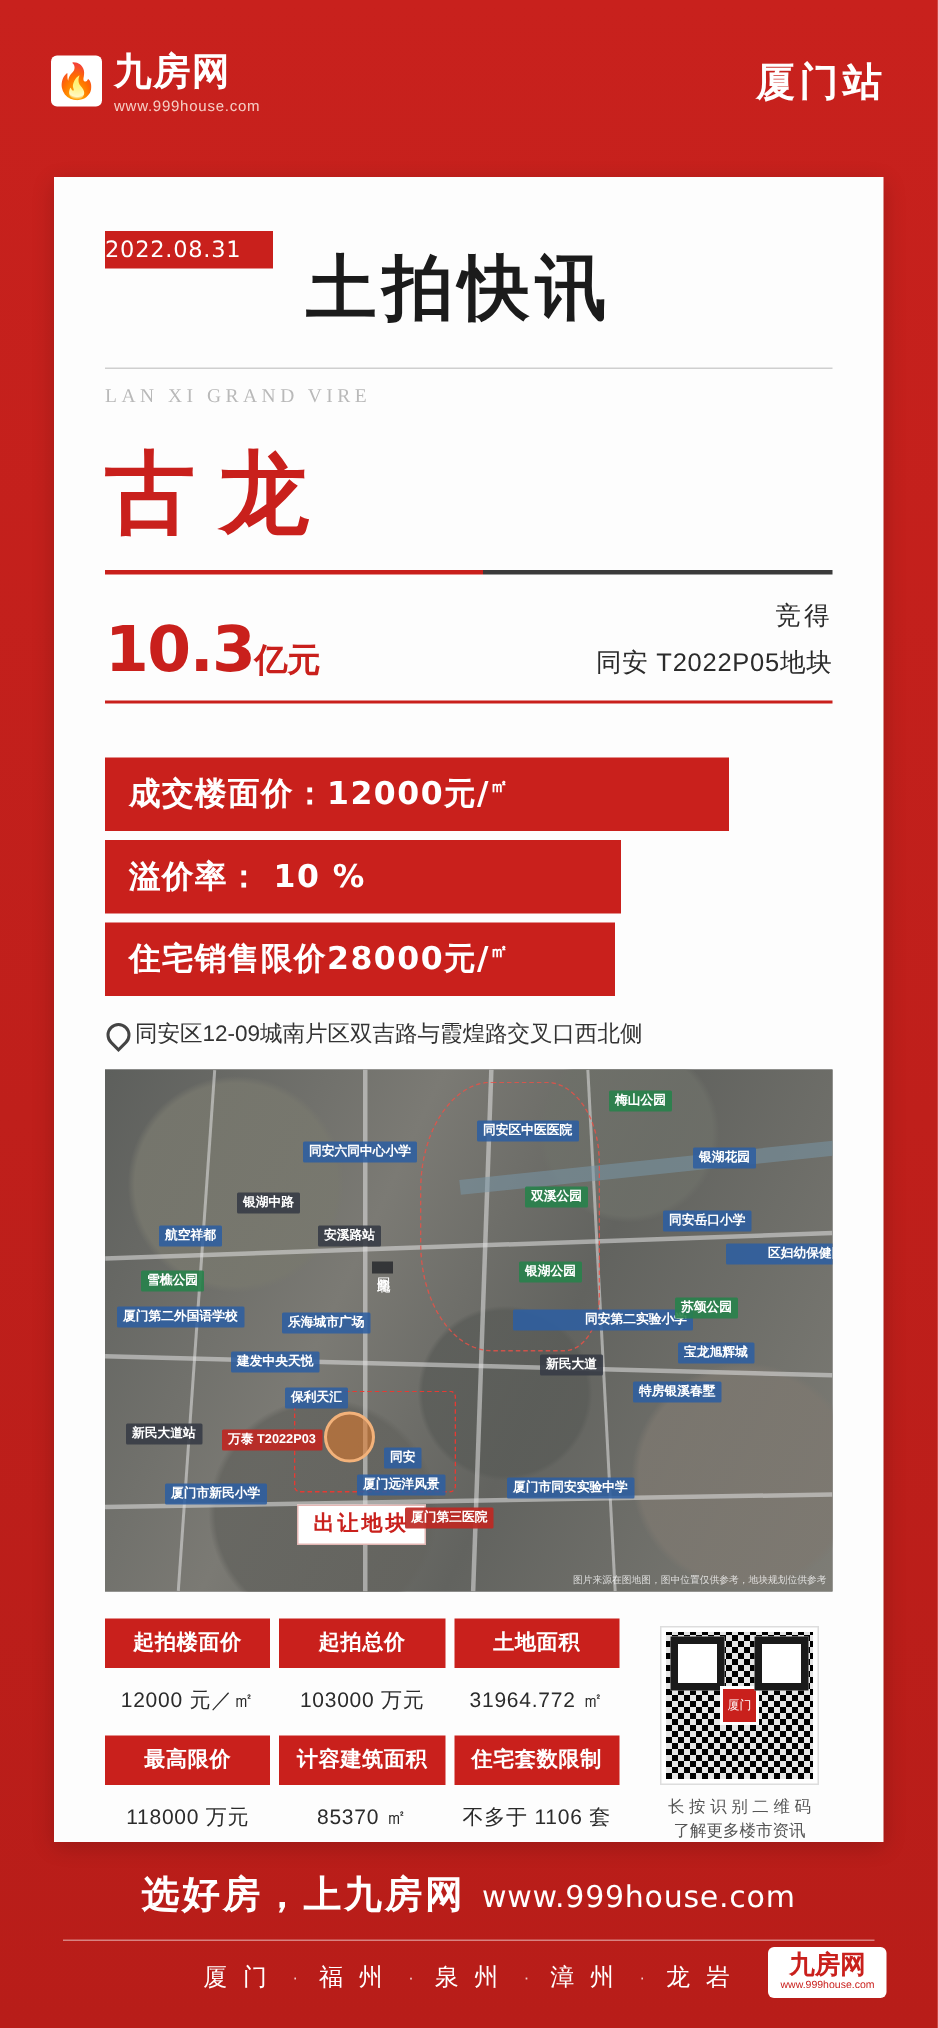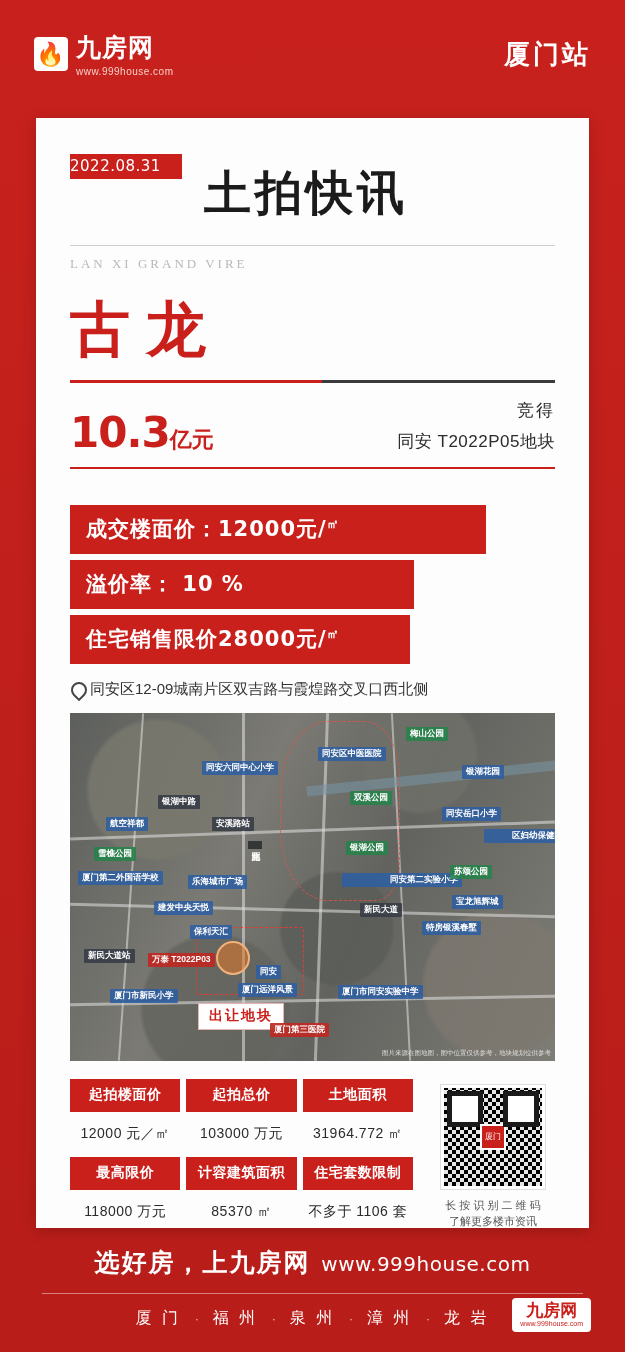--- a/index.html
+++ b/index.html
@@ -332,21 +332,21 @@
         <div class="mlabel" style="left:382px;top:182px;">宝龙旭辉城</div>
         <div class="mlabel dark" style="left:290px;top:190px;">新民大道</div>
         <div class="mlabel" style="left:120px;top:212px;text-align:right;">保利天汇</div>
         <div class="mlabel" style="left:352px;top:208px;">特房银溪春墅</div>
         <div class="mlabel dark" style="left:14px;top:236px;">新民大道站</div>
         <div class="mlabel red" style="left:78px;top:240px;">万泰 T2022P03</div>
         <div class="mlabel" style="left:186px;top:240px;margin-top:12px;">同安</div>
         <div class="mlabel" style="left:40px;top:276px;">厦门市新民小学</div>
         <div class="mlabel" style="left:168px;top:270px;">厦门远洋风景</div>
         <div class="mlabel" style="left:268px;top:272px;">厦门市同安实验中学</div>
-        <div class="mlabel red" style="left:200px;top:310px;">厦门第三医院</div>
+        <div class="mlabel red" style="left:200px;top:292px;">厦门第三医院</div>
 
         <div class="map-note">图片来源在图地图，图中位置仅供参考，地块规划位供参考</div>
       </div>
 
       <div class="bottom">
         <div class="table">
           <div class="trow">
             <div class="th">起拍楼面价</div>
             <div class="th">起拍总价</div>
             <div class="th">土地面积</div>

